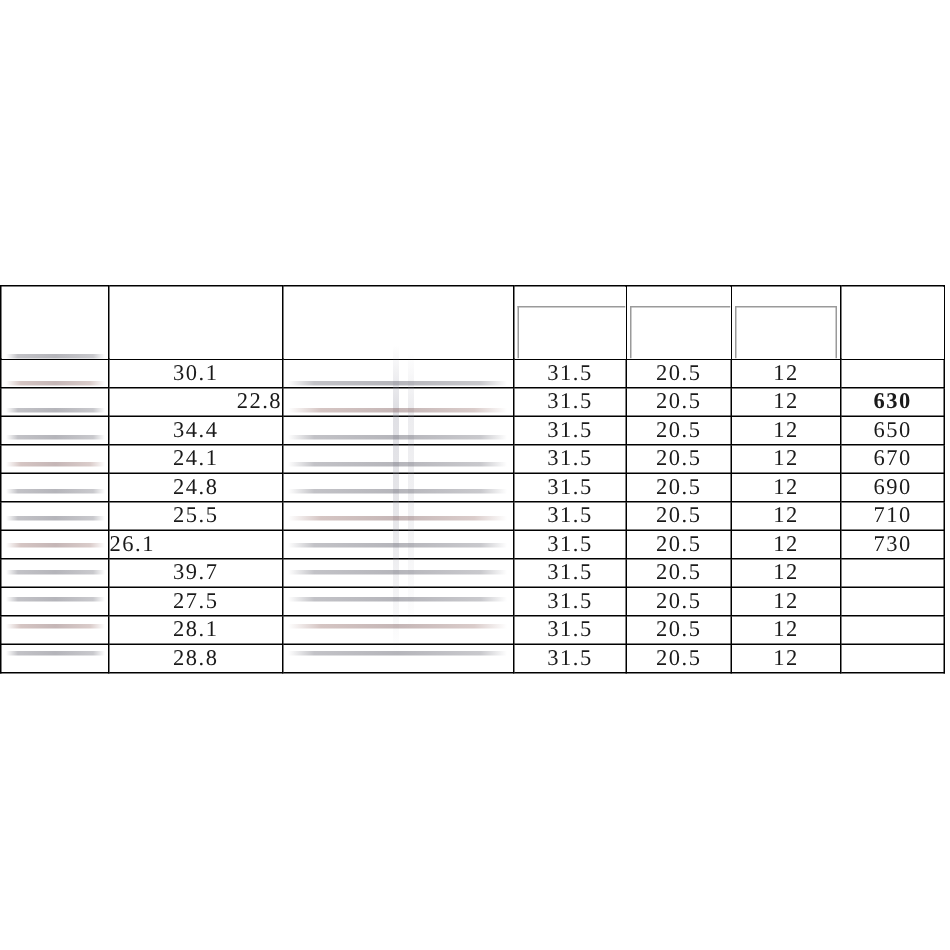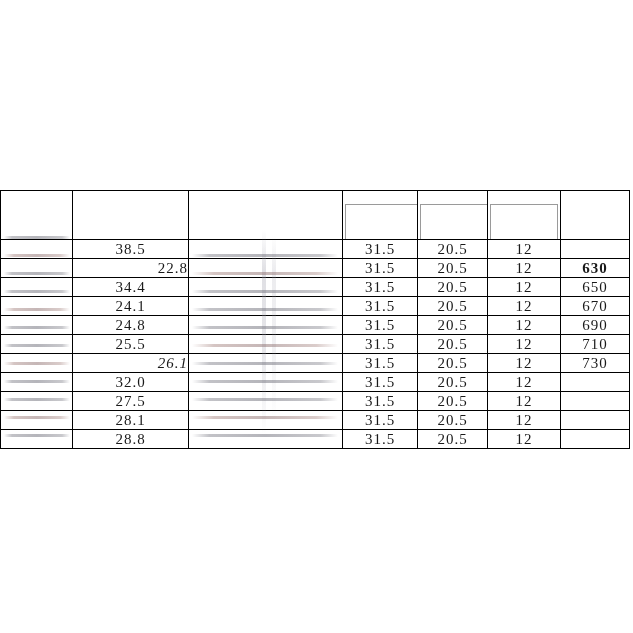--- a/index.html
+++ b/index.html
@@ -147,21 +147,21 @@
           <td class="grouped-header"></td>
           <td class="grouped-header"></td>
           <td class="grouped-header last-group"></td>
           <td></td>
         </tr>
       </thead>
 
       <tbody id="table-body">
           <tr class="data-row">
             <td style="text-align: center;"></td>
-            <td style="text-align: center;">38.5</td>
+            <td style="text-align: center;">30.1</td>
             <td style="text-align: center;"></td>
             <td style="text-align: center;">31.5</td>
             <td style="text-align: center;">20.5</td>
             <td style="text-align: center;">12</td>
             <td style="text-align: center;"></td>
           </tr>
           <tr class="data-row">
             <td style="text-align: center;"></td>
             <td style="text-align: right;">22.8</td>
             <td style="text-align: center;"></td>
@@ -201,30 +201,30 @@
             <td style="text-align: center;"></td>
             <td style="text-align: center;">25.5</td>
             <td style="text-align: center;"></td>
             <td style="text-align: center;">31.5</td>
             <td style="text-align: center;">20.5</td>
             <td style="text-align: center;">12</td>
             <td style="text-align: center;">710</td>
           </tr>
           <tr class="data-row">
             <td style="text-align: center;"></td>
-            <td style="text-align: right; font-style: italic;">26.1</td>
+            <td style="text-align: left;">26.1</td>
             <td style="text-align: center;"></td>
             <td style="text-align: center;">31.5</td>
             <td style="text-align: center;">20.5</td>
             <td style="text-align: center;">12</td>
             <td style="text-align: center;">730</td>
           </tr>
           <tr class="data-row">
             <td style="text-align: center;"></td>
-            <td style="text-align: center;">32.0</td>
+            <td style="text-align: center;">39.7</td>
             <td style="text-align: center;"></td>
             <td style="text-align: center;">31.5</td>
             <td style="text-align: center;">20.5</td>
             <td style="text-align: center;">12</td>
             <td style="text-align: center;"></td>
           </tr>
           <tr class="data-row">
             <td style="text-align: center;"></td>
             <td style="text-align: center;">27.5</td>
             <td style="text-align: center;"></td>

